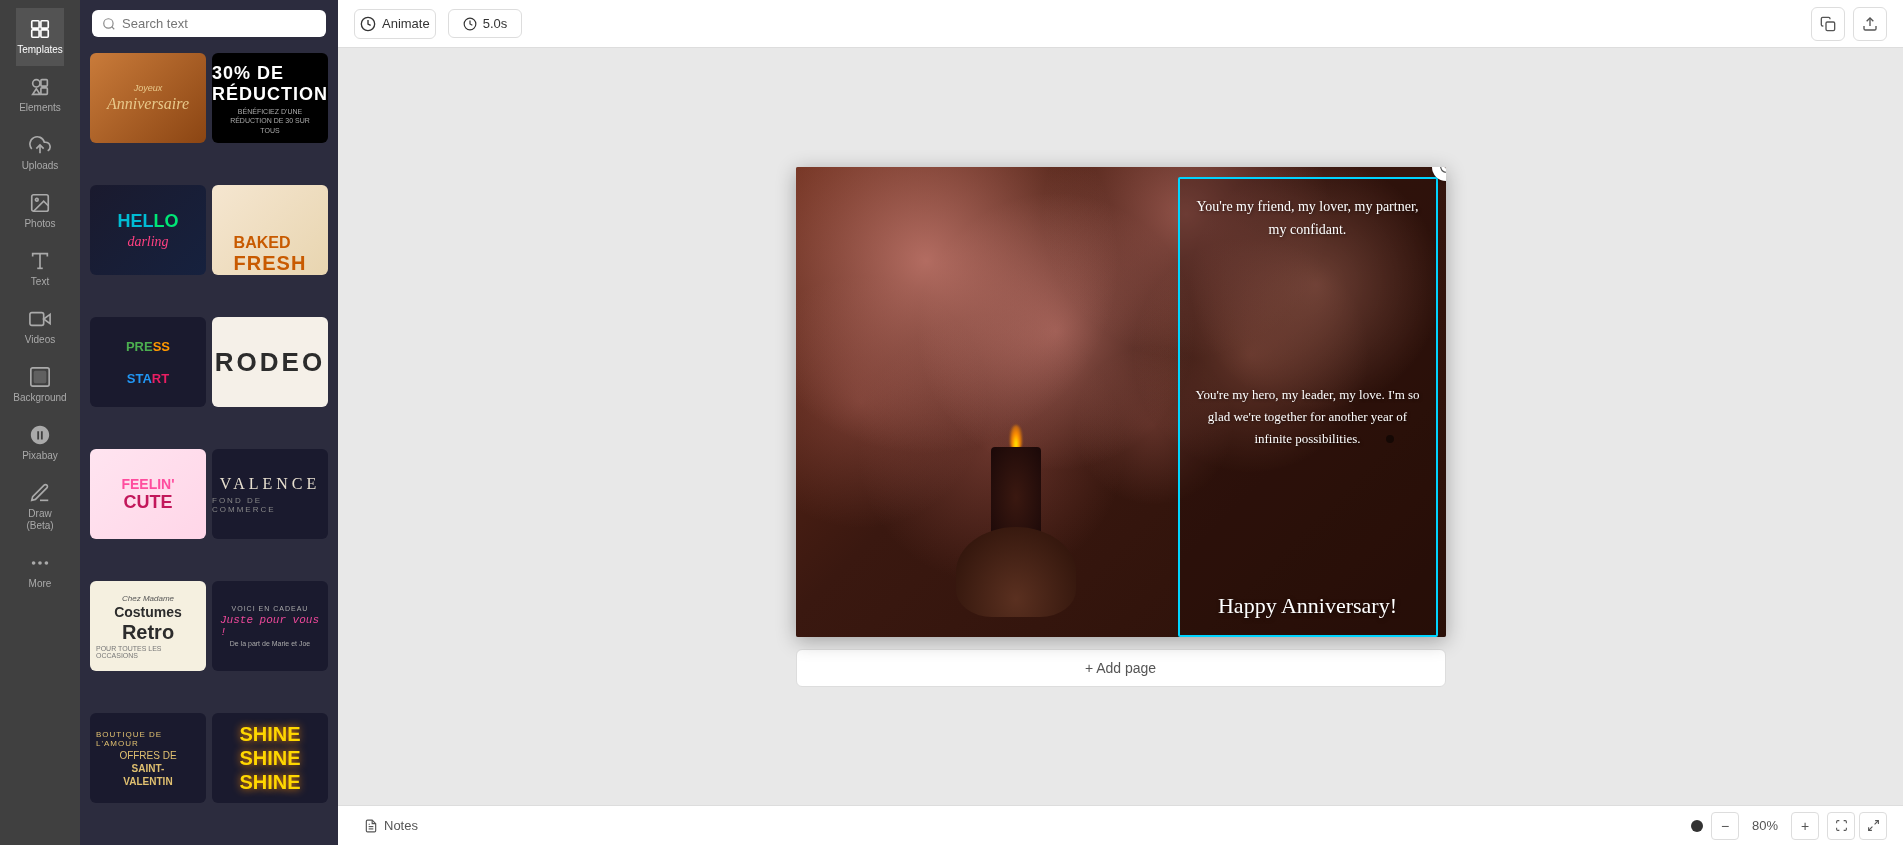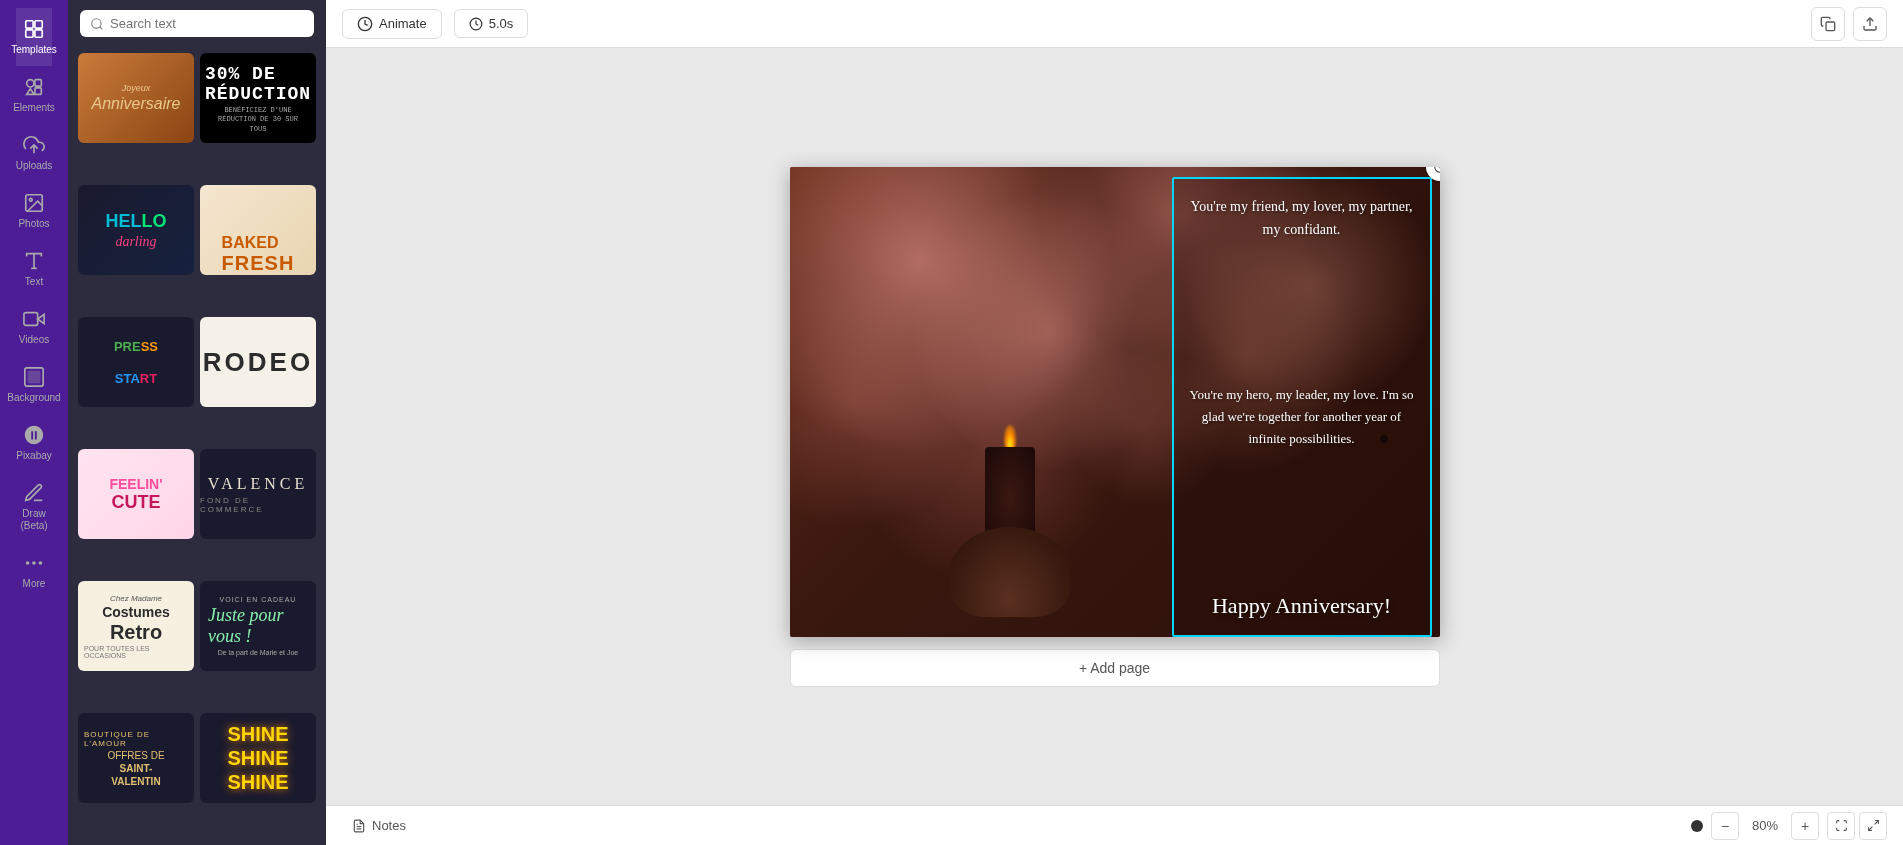--- a/index.html
+++ b/index.html
@@ -1,21 +1,21 @@
 <!DOCTYPE html>
 <html><head>
   <meta charset="utf-8">
   <style>
     * { box-sizing: border-box; margin: 0; padding: 0; }
     body { font-family: -apple-system, BlinkMacSystemFont, 'Segoe UI', sans-serif; background: #f0f0f0; display: flex; height: 845px; overflow: hidden; }
 
     
     .sidebar {
-      width: 68px;
-      background: #4c1d95;
+      width: 80px;
+      background: #404040;
       display: flex;
       flex-direction: column;
       align-items: center;
       padding: 8px 16px;
       gap: 0;
       flex-shrink: 0;
     }
     .sidebar-item {
       display: flex;
       flex-direction: column;
@@ -85,29 +85,28 @@
     }
 
     
     .card-anniversaire {
       background: linear-gradient(135deg, #c97b3a, #8b4513);
       flex-direction: column;
       gap: 2px;
       padding: 8px;
     }
     .card-anniversaire .sub { font-size: 9px; color: #e8c88a; font-style: italic; }
-    .card-anniversaire .main { font-size: 16px; color: #e8c88a; font-family: Liberation Sans, sans-serif; font-style: italic; }
+    .card-anniversaire .main { font-size: 16px; color: #e8c88a; font-family: Liberation Serif, serif; font-style: italic; }
 
     
     .card-reduction {
       background: #000;
       flex-direction: column;
       padding: 8px;
       gap: 2px;
-      font-family: Liberation Mono, monospace;
     }
     .card-reduction .top { font-size: 10px; color: #fff; }
     .card-reduction .big { font-size: 18px; color: #fff; font-weight: 900; letter-spacing: 1px; }
     .card-reduction .desc { font-size: 7px; color: #aaa; text-align: center; line-height: 1.3; }
 
     
     .card-hello {
       background: linear-gradient(135deg, #1a1a2e, #16213e);
       padding: 8px;
       flex-direction: column;
@@ -179,21 +178,21 @@
     .card-costumes .sub3 { font-size: 7px; color: #777; }
 
     
     .card-juste {
       background: #1a1a2e;
       flex-direction: column;
       padding: 8px;
       gap: 2px;
     }
     .card-juste .voici { font-size: 7px; color: #aaa; letter-spacing: 1px; }
-    .card-juste .juste { font-size: 18px; color: #86efac; font-style: italic; font-family: Liberation Serif, serif; }
+    .card-juste .juste { font-size: 11px; color: #ec4899; font-style: italic; font-family: Liberation Mono, monospace; }
     .card-juste .de { font-size: 7px; color: #aaa; }
 
     
     .card-saint {
       background: #1a1a2e;
       flex-direction: column;
       padding: 6px;
       gap: 2px;
     }
     .card-saint .offres { font-size: 8px; color: #e0c070; letter-spacing: 1px; }
@@ -226,21 +225,21 @@
       align-items: center;
       padding: 0 16px;
       gap: 12px;
       border-bottom: 1px solid #ddd;
       flex-shrink: 0;
     }
     .animate-btn {
       display: flex;
       align-items: center;
       gap: 6px;
-      padding: 6px 14px;
+      padding: 6px 5px;
       border: 1px solid #ddd;
       border-radius: 6px;
       background: #fff;
       cursor: pointer;
       font-size: 13px;
       color: #333;
     }
     .duration-btn {
       display: flex;
       align-items: center;

